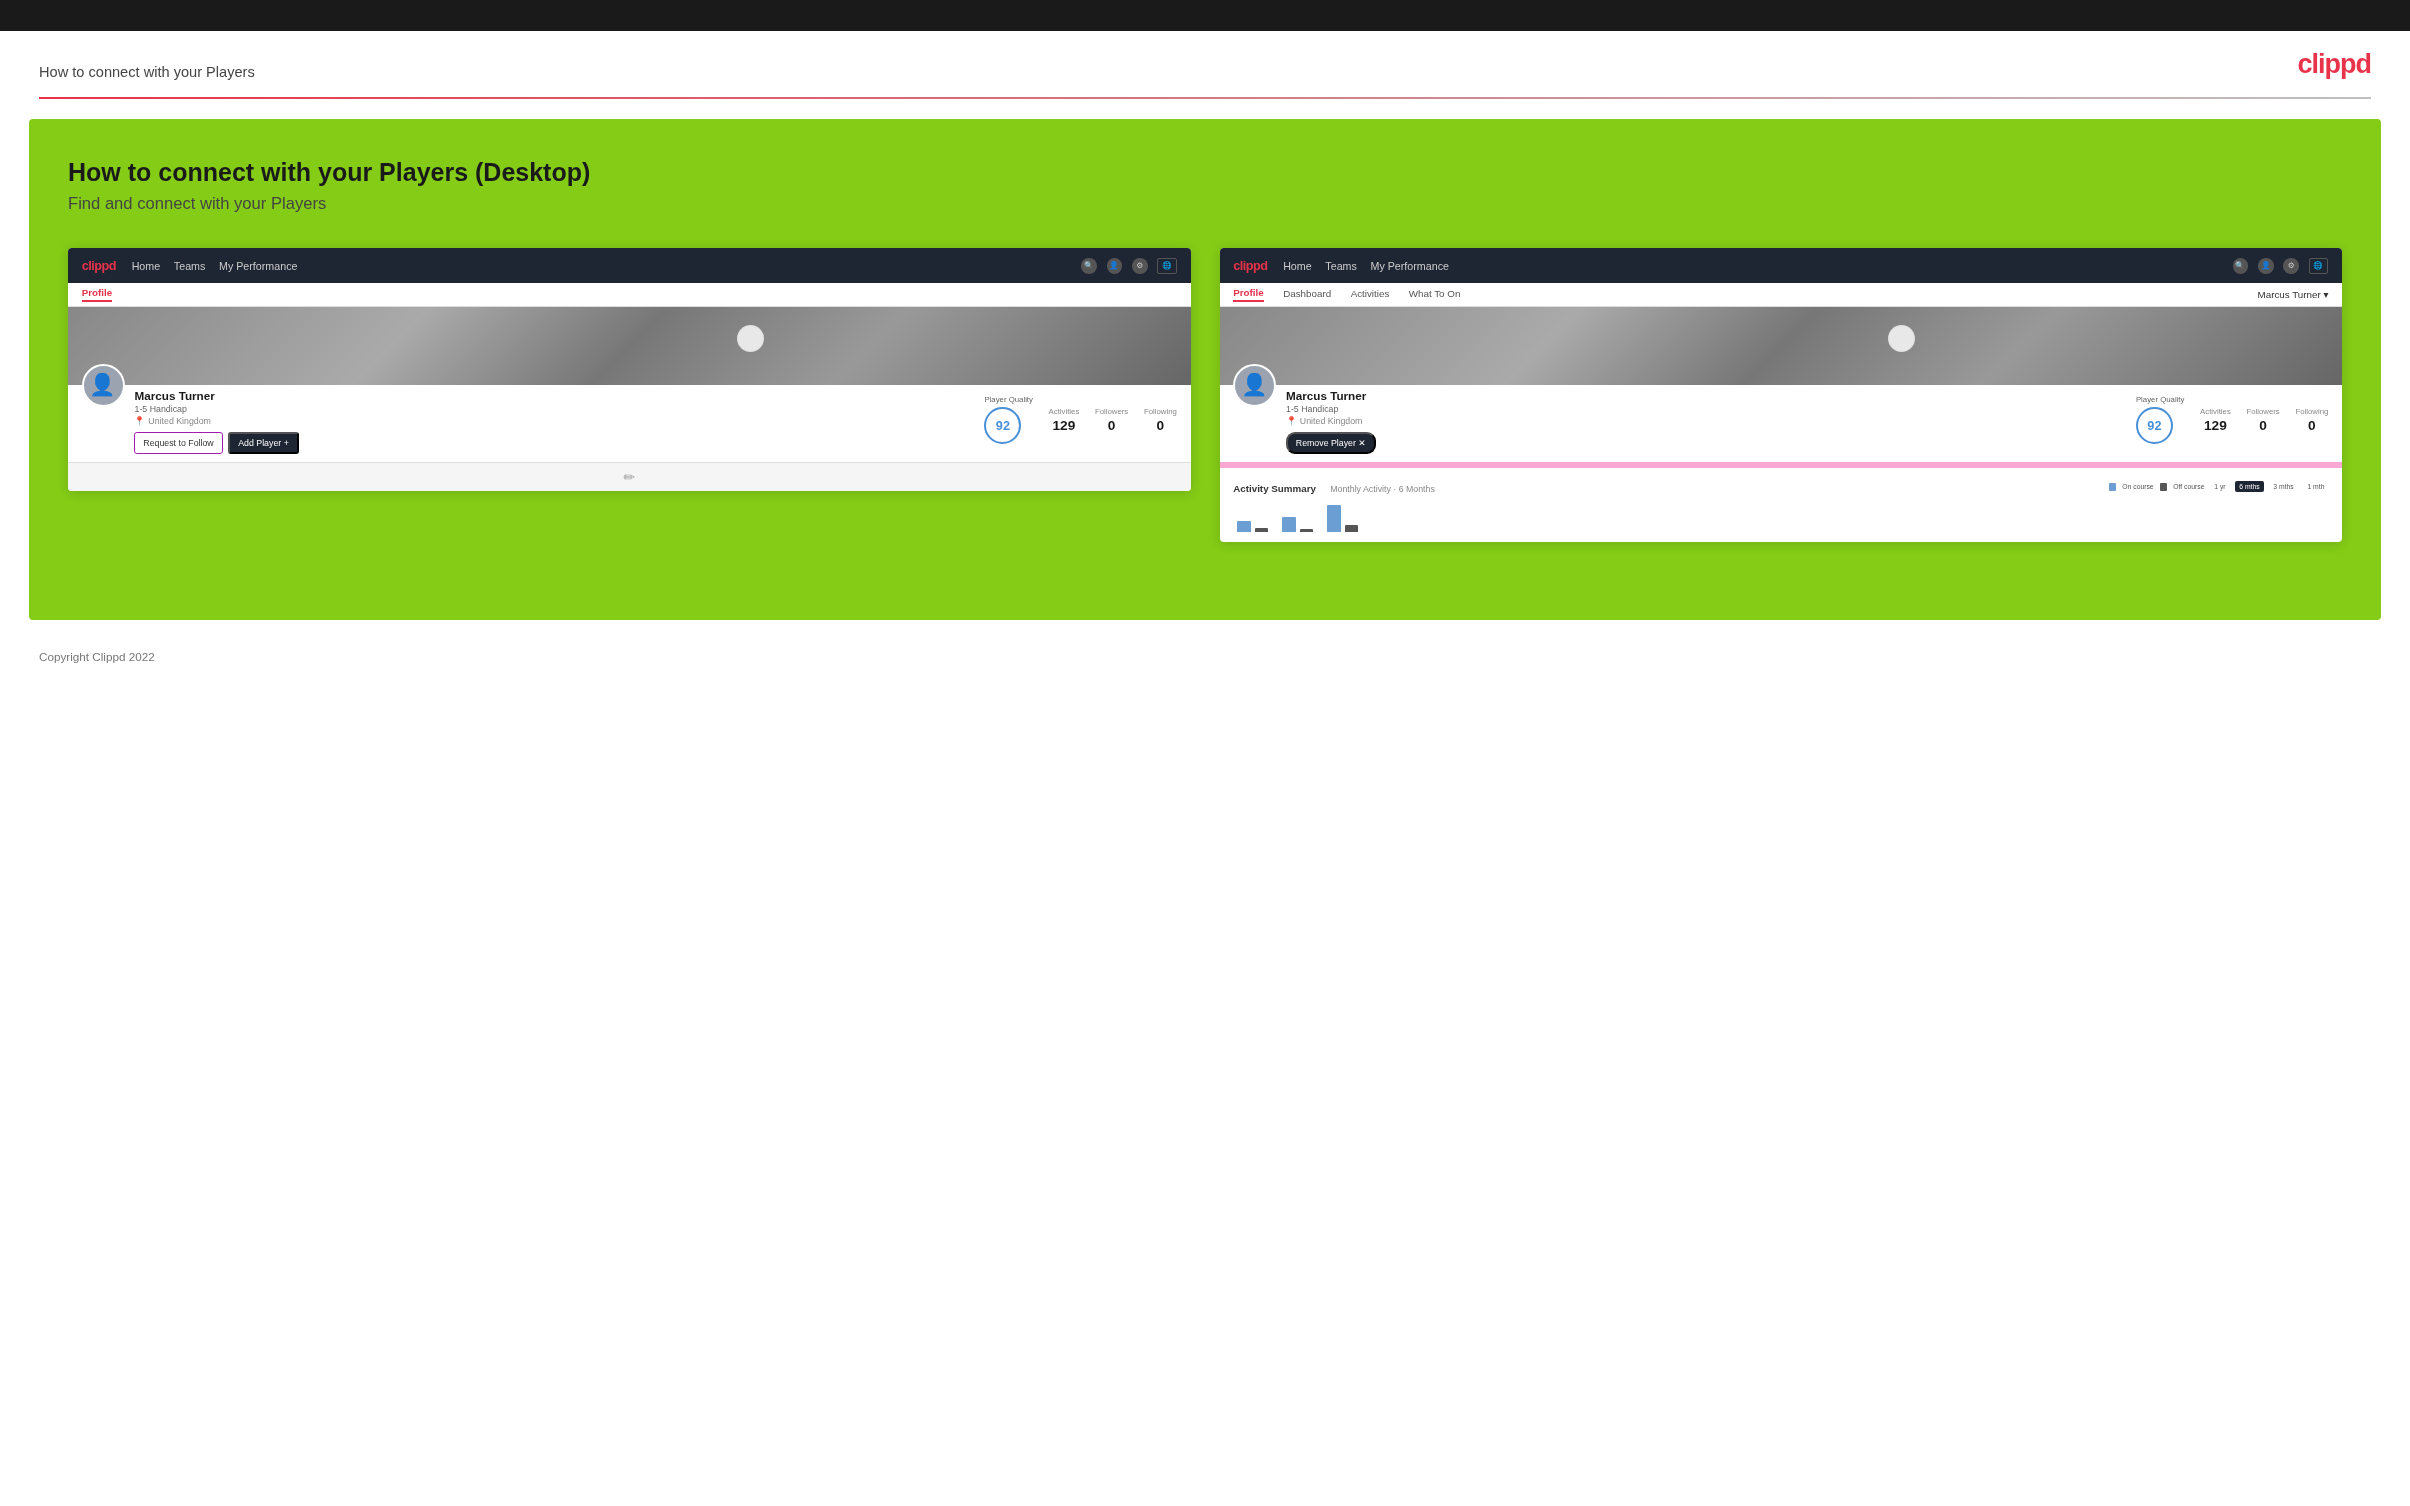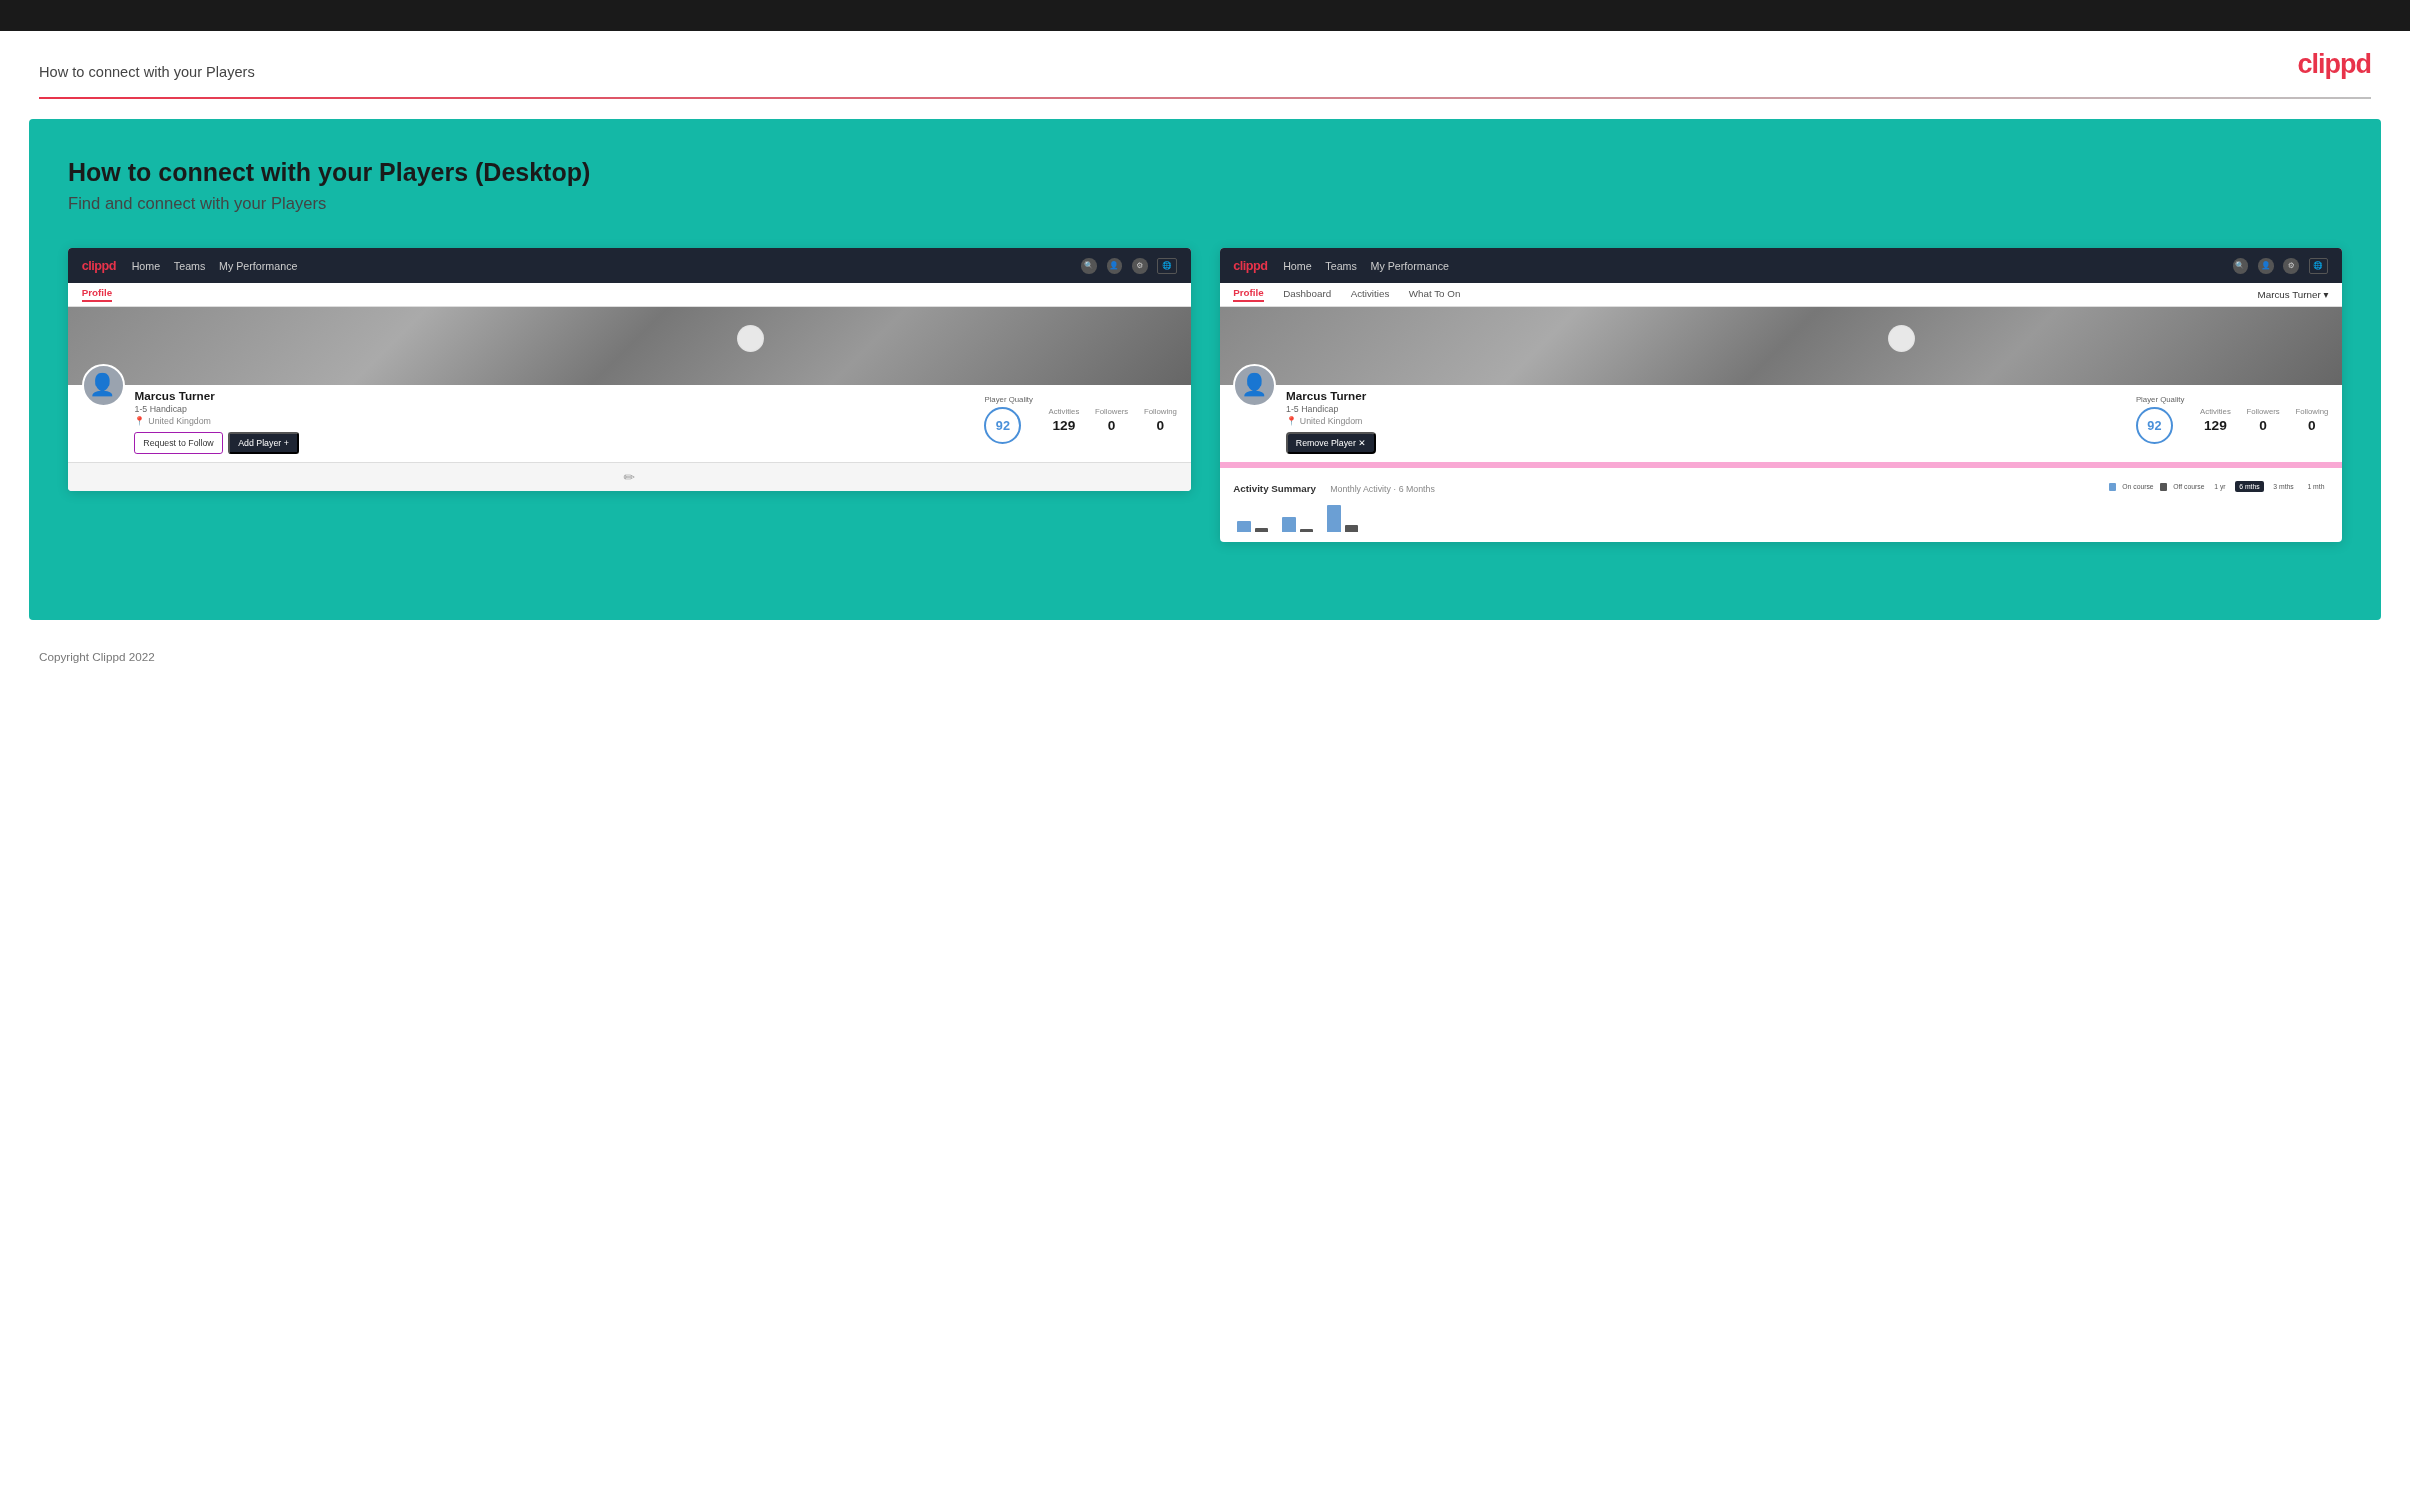--- a/index.html
+++ b/index.html
@@ -38,21 +38,21 @@
 
     
     .header-divider {
       height: 2px;
       background: linear-gradient(to right, #e8334a, #c0c0c0);
       margin: 0 39px;
     }
 
     
     .main-content {
-      background: #14b8a6;
+      background: #84cc16;
       margin: 19.5px 29px;
       padding: 39px 39px 49px;
       border-radius: 3.9px;
     }
 
     .main-title {
       font-size: 25px;
       font-weight: 700;
       color: #1a1a1a;
       margin-bottom: 7.8px;
@@ -261,21 +261,21 @@
       color: #fff;
       cursor: pointer;
       display: flex;
       align-items: center;
       gap: 2.9px;
     }
 
     .btn-remove-player {
       font-size: 8.8px;
       padding: 3.9px 7.8px;
-      border-radius: 4px;
+      border-radius: 9px;
       background: #1e2533;
       color: #fff;
       cursor: pointer;
       display: flex;
       align-items: center;
       gap: 2.9px;
     }
 
     .player-quality-circle {
       width: 37px;

